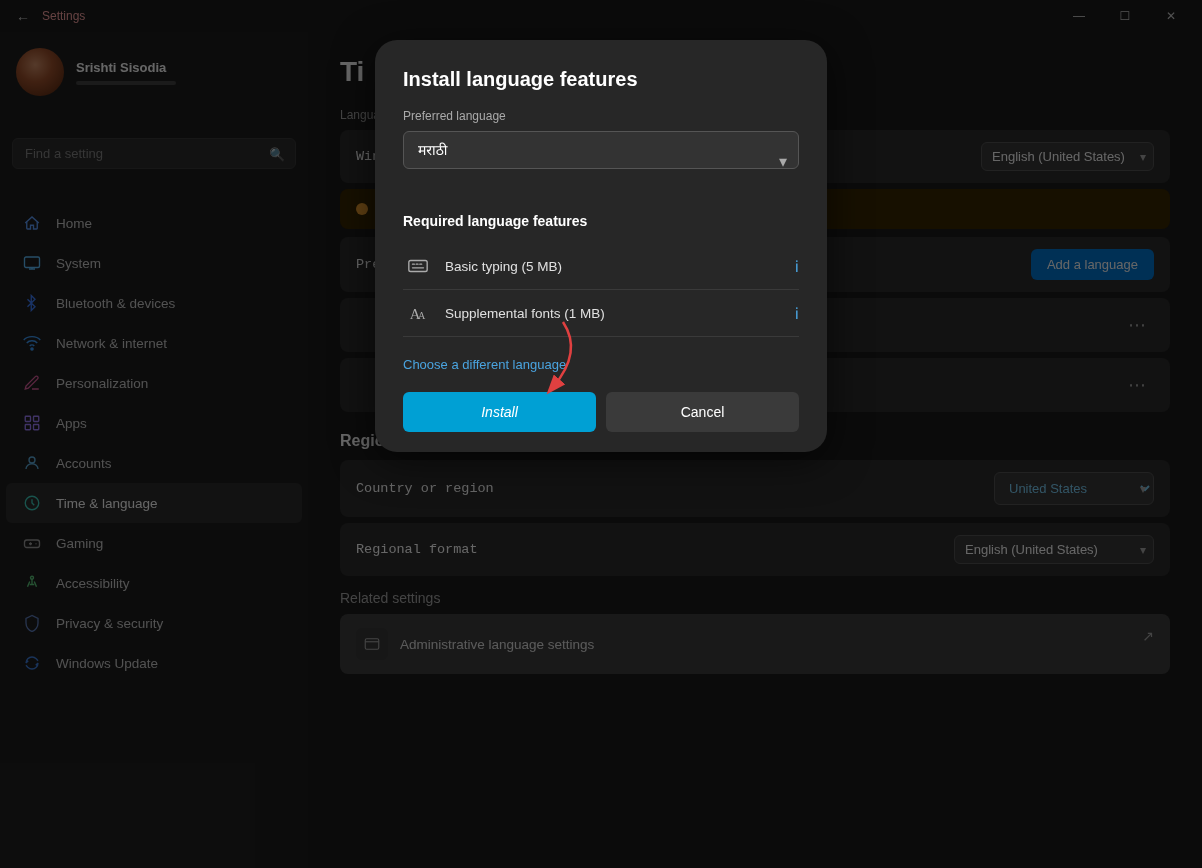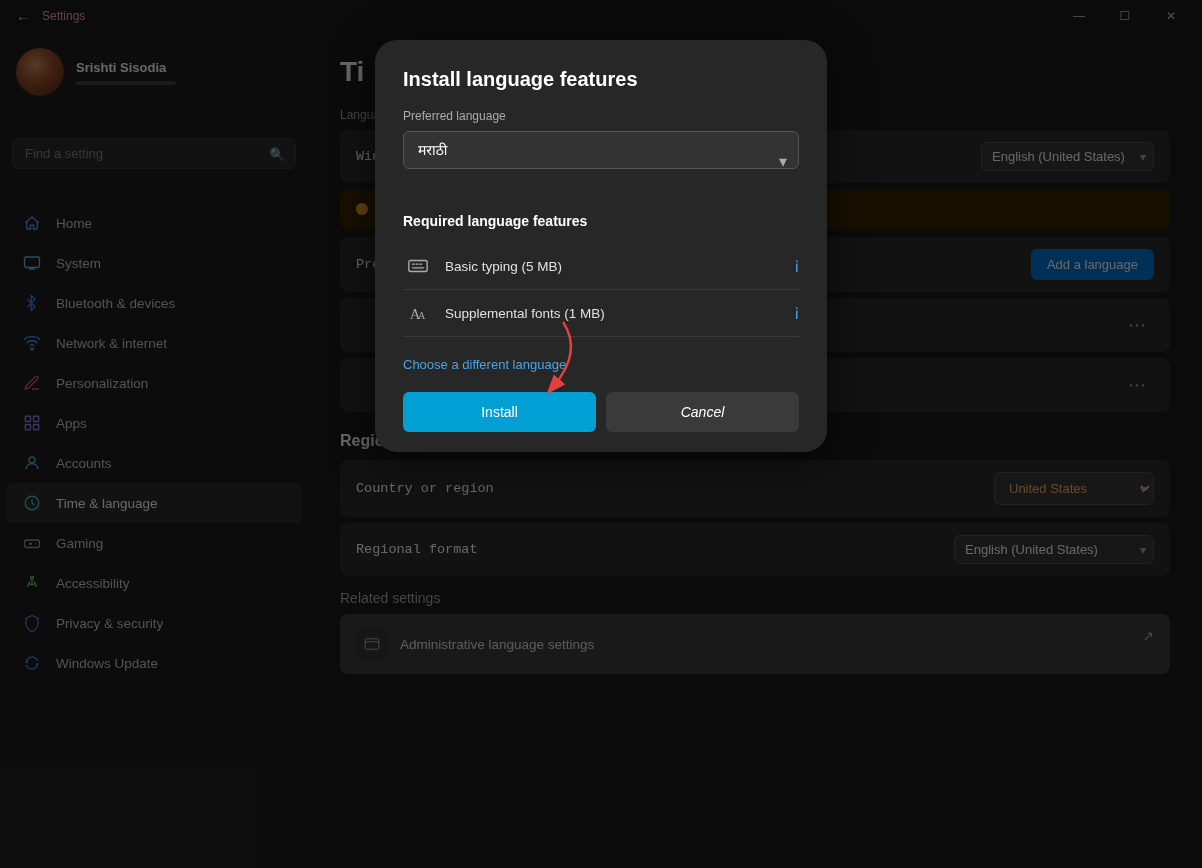--- a/index.html
+++ b/index.html
@@ -274,21 +274,21 @@
       font-size: 16px;
       font-weight: 600;
       color: #fff;
       margin: 20px 0 10px 0;
     }
 
     .united-states-select {
       background: #3a3a3a;
       border: 1px solid #555;
       border-radius: 6px;
-      color: #fdba74;
+      color: #7dd3fc;
       font-size: 13px;
       padding: 7px 28px 7px 10px;
       cursor: pointer;
       min-width: 160px;
     }
 
     
     .related-row {
       background: #404040;
       border-radius: 8px;
@@ -415,31 +415,31 @@
     .btn-install {
       flex: 1;
       background: #00a0d4;
       border: none;
       border-radius: 6px;
       color: #fff;
       font-size: 14px;
       font-weight: 500;
       padding: 12px;
       cursor: pointer;
+      font-style: italic;
     }
     .btn-cancel {
       flex: 1;
       background: #3a3a3a;
       border: none;
       border-radius: 6px;
       color: #fff;
       font-size: 14px;
       padding: 12px;
       cursor: pointer;
-      font-style: italic;
     }
 
     
     ::-webkit-scrollbar { width: 6px; }
     ::-webkit-scrollbar-track { background: transparent; }
     ::-webkit-scrollbar-thumb { background: #444; border-radius: 3px; }
 
     .related-section-label {
       font-size: 14px;
       color: #aaa;

